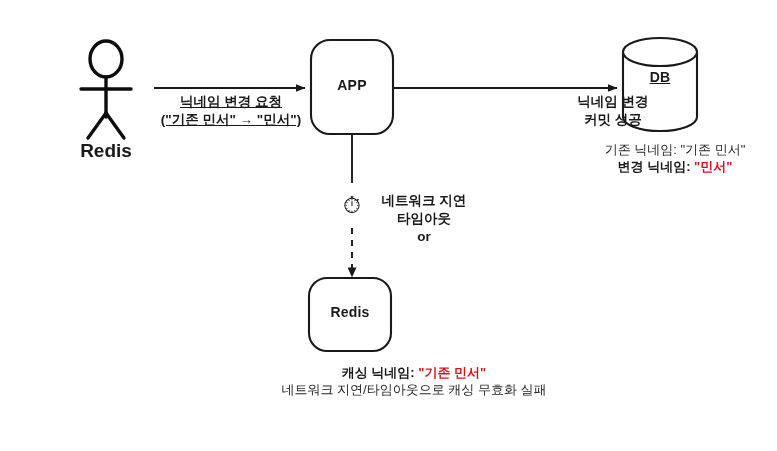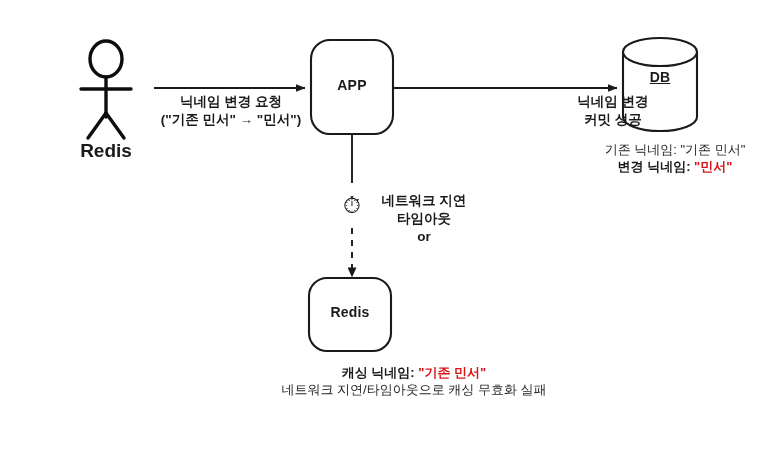--- a/index.html
+++ b/index.html
@@ -115,21 +115,21 @@
   <div class="stopwatch" style="left:352px; top:205px;">⏱</div>
 
   <div class="lbl actor-title center" style="left:106px; top:138px;">Redis</div>
 
   <div class="lbl node-title center" style="left:352px; top:76px;">APP</div>
 
   <div class="lbl node-title center" style="left:660px; top:68px;text-decoration:underline;">DB</div>
 
   <div class="lbl node-title center" style="left:350px; top:303px;">Redis</div>
 
-  <div class="lbl edge-label center" style="left:231px; top:93px;">
+  <div class="lbl edge-label center" style="left:231px; top:93px;text-decoration:underline;">
     <div>닉네임 변경 요청</div>
     <div>("기존 민서" → "민서")</div>
   </div>
 
   <div class="lbl edge-label center" style="left:590px; top:93px;margin-left:23px;">
     <div>닉네임 변경</div>
     <div>커밋 성공</div>
   </div>
 
   <div class="lbl annot center" style="left:424px; top:192px;">

